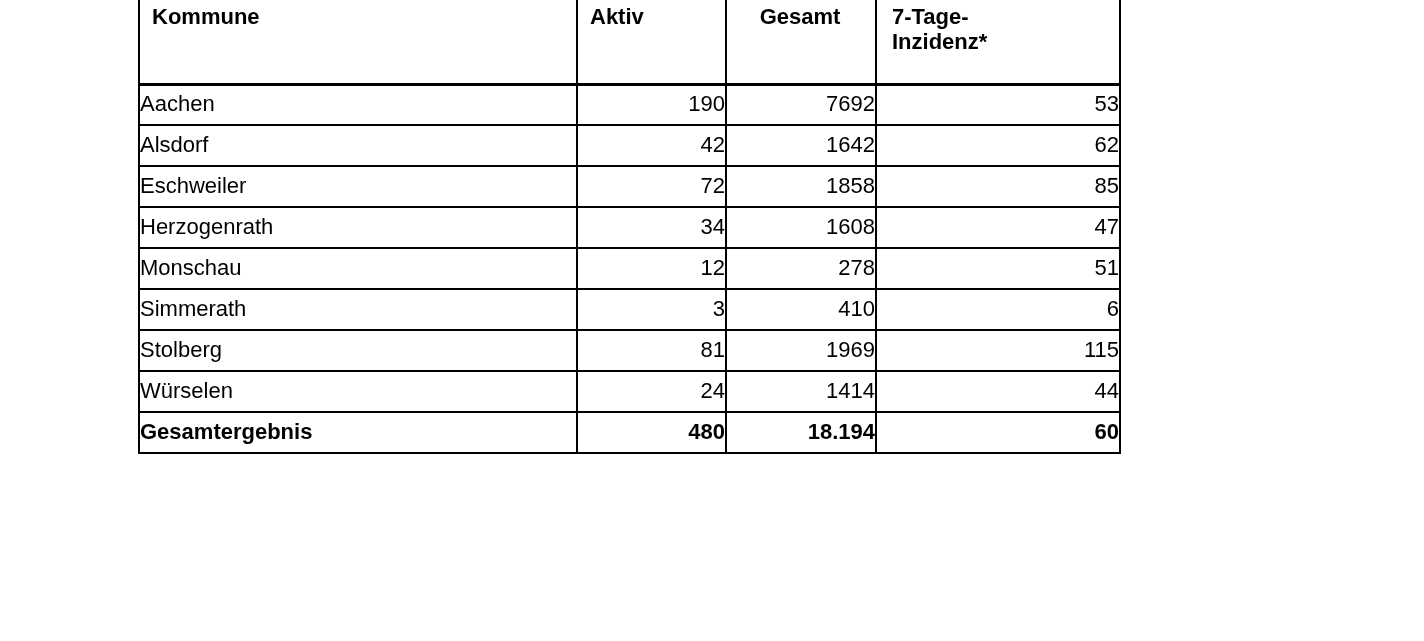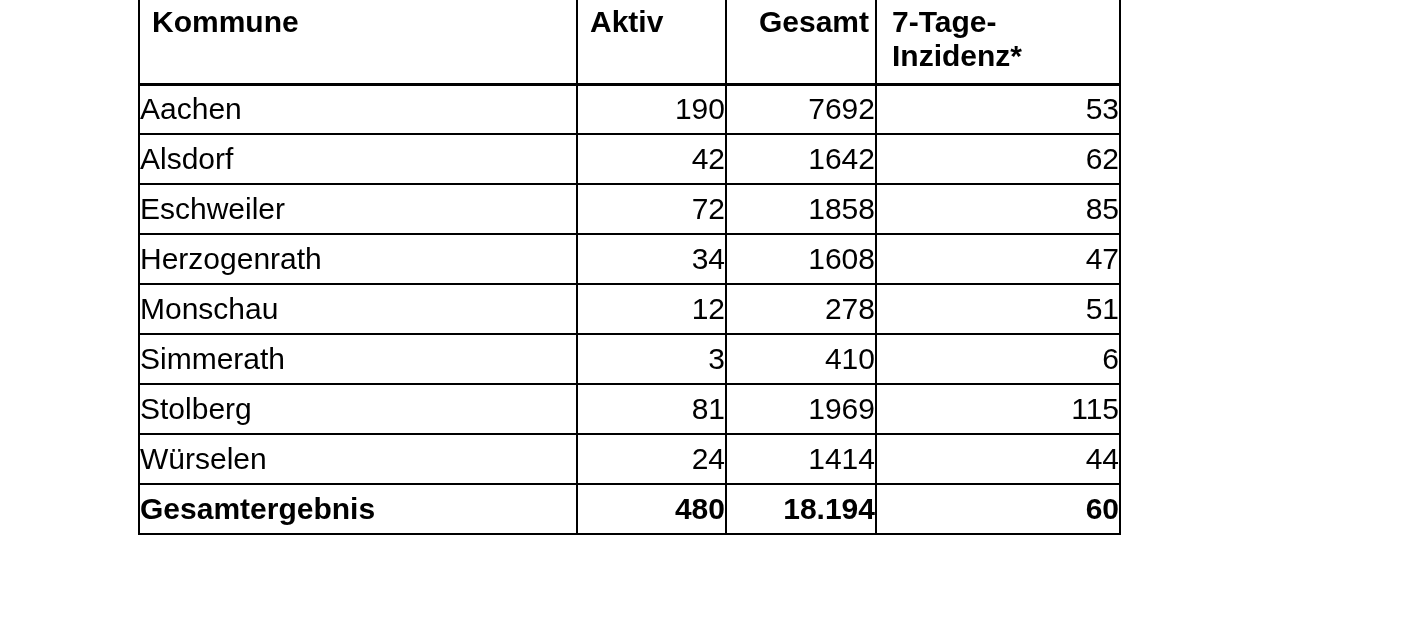--- a/index.html
+++ b/index.html
@@ -20,38 +20,38 @@
   }
   table.incidence {
     border-collapse: collapse;
     table-layout: fixed;
     width: 981px;
     background: #ffffff;
   }
   table.incidence th,
   table.incidence td {
     border: 2px solid #000000;
-    font-size: 30px;
+    font-size: 22px;
     line-height: 1.12;
     overflow: hidden;
     white-space: nowrap;
   }
   table.incidence thead th {
     border-top: none;
     border-bottom: 3px solid #000000;
     height: 84px;
     vertical-align: top;
     text-align: left;
     font-weight: bold;
     padding: 5px 6px 0 12px;
   }
-  table.incidence thead th.center { text-align: right; padding-left: 4px; padding-right: 6px; margin-left: 10px; }
+  table.incidence thead th.center { text-align: center; padding-left: 4px; padding-right: 6px; margin-left: 10px; }
   table.incidence thead th.wrap { white-space: normal; padding-left: 15px; }
   table.incidence td {
-    height: 50px;
+    height: 41px;
     vertical-align: middle;
     padding: 0;
   }
   td.kommune { text-align: left; padding-left: 12px; }
   td.num     { text-align: right; padding-right: 10px; margin-top: 38px; }
   td.inz     { text-align: right; padding-right: 5px; }
   tr.total td { font-weight: bold; }
 </style>
 </head>
 <body>

